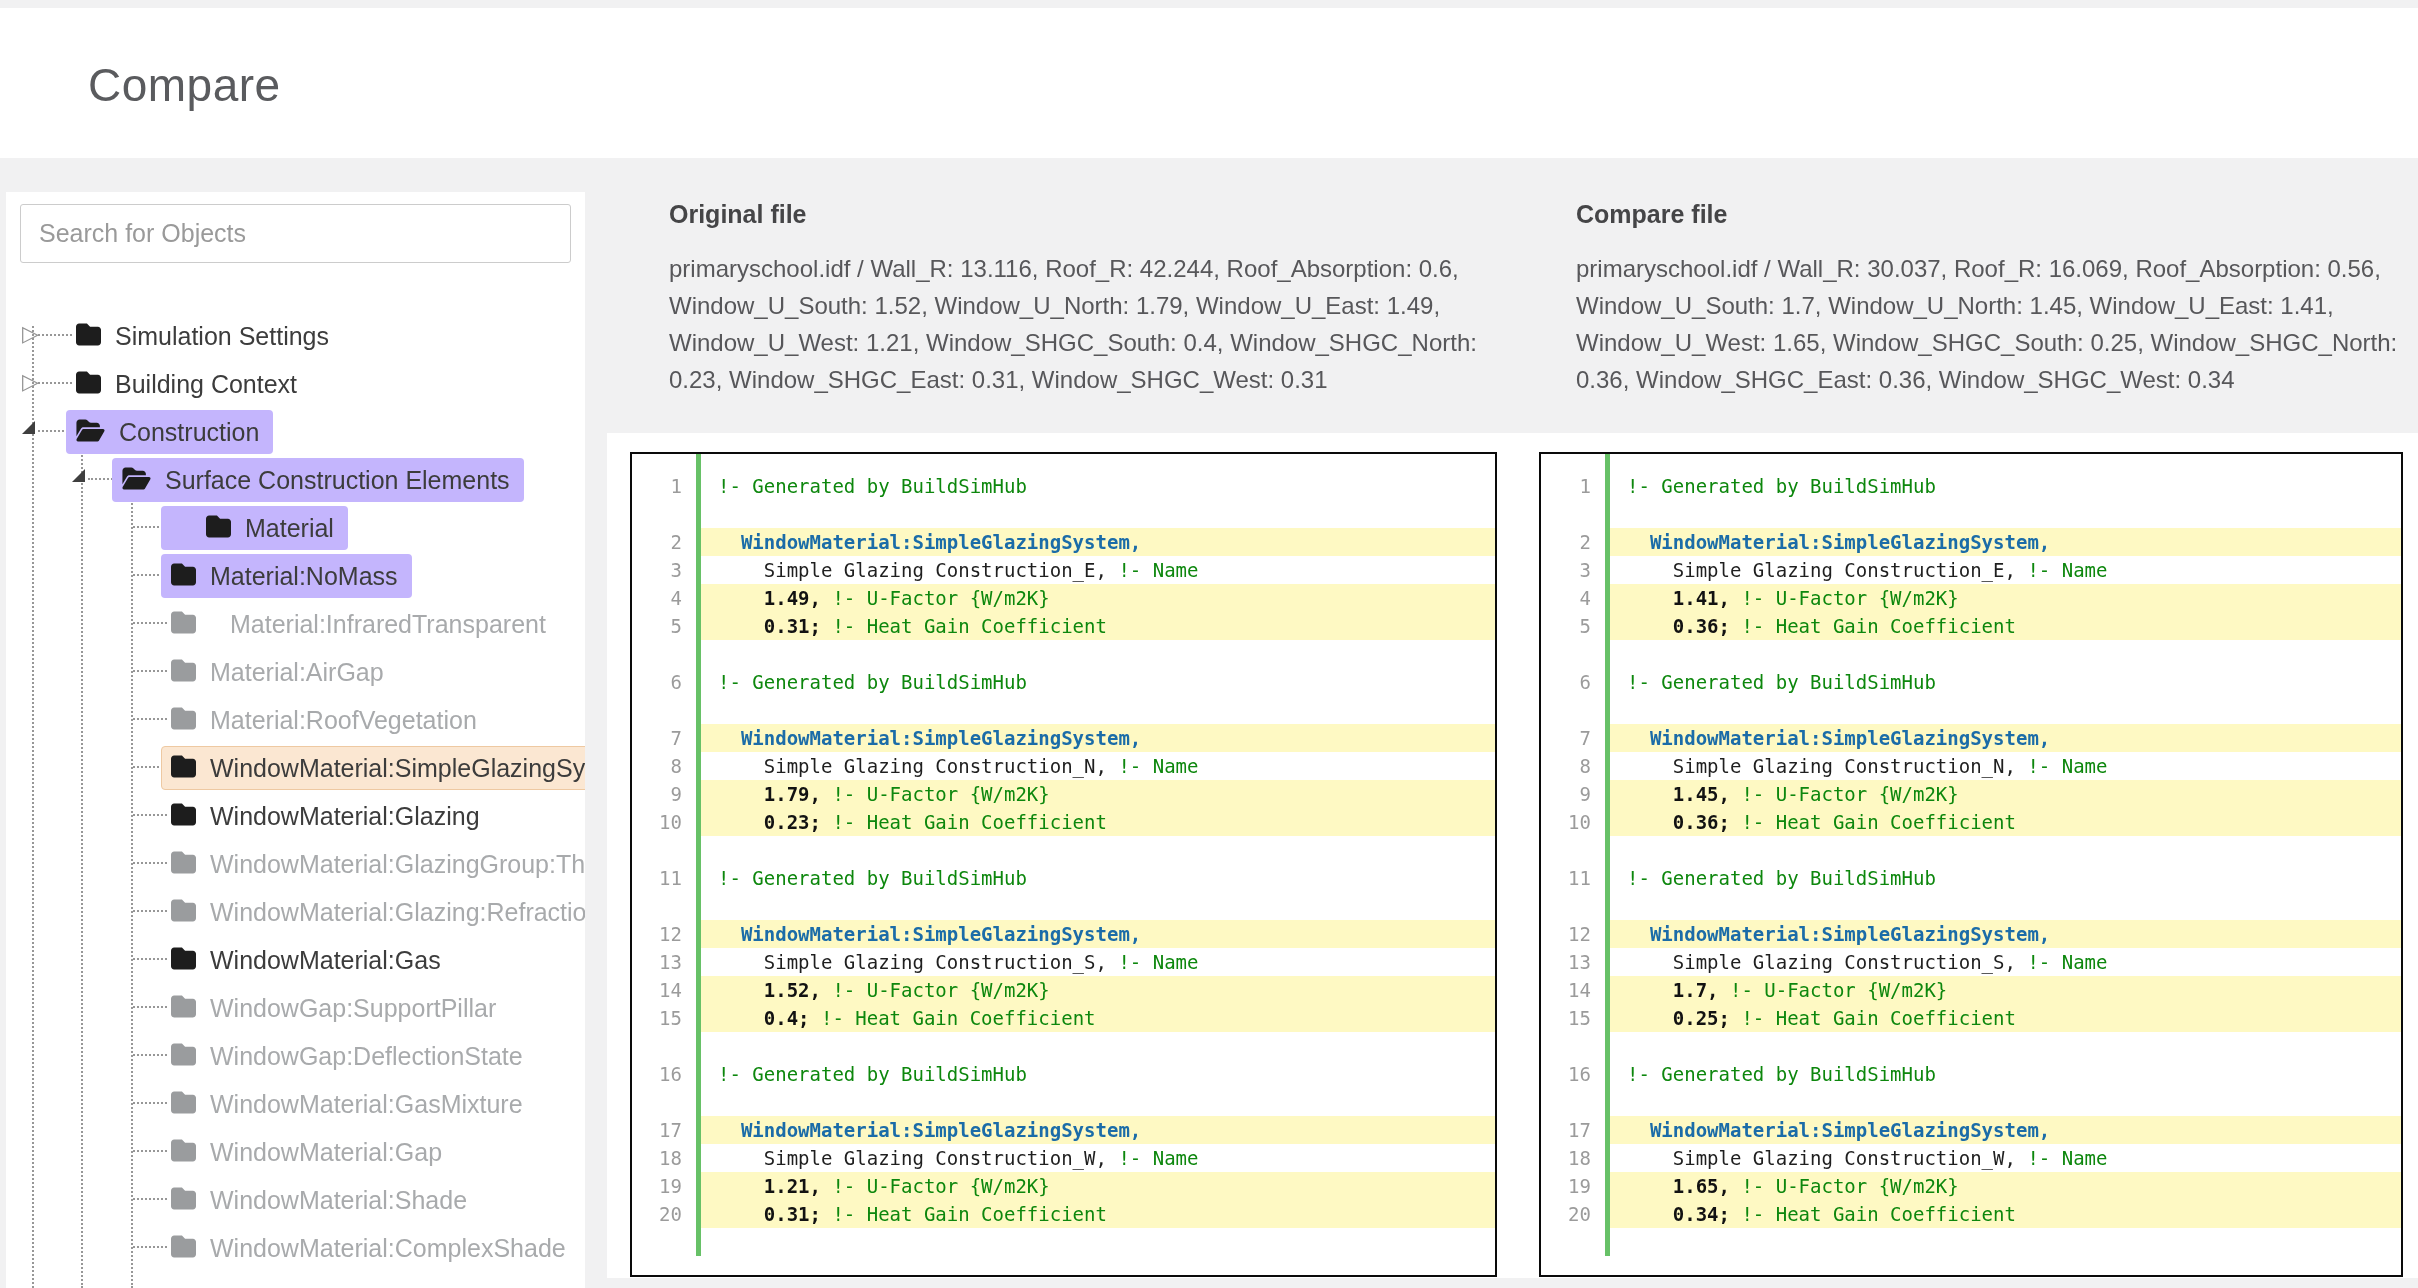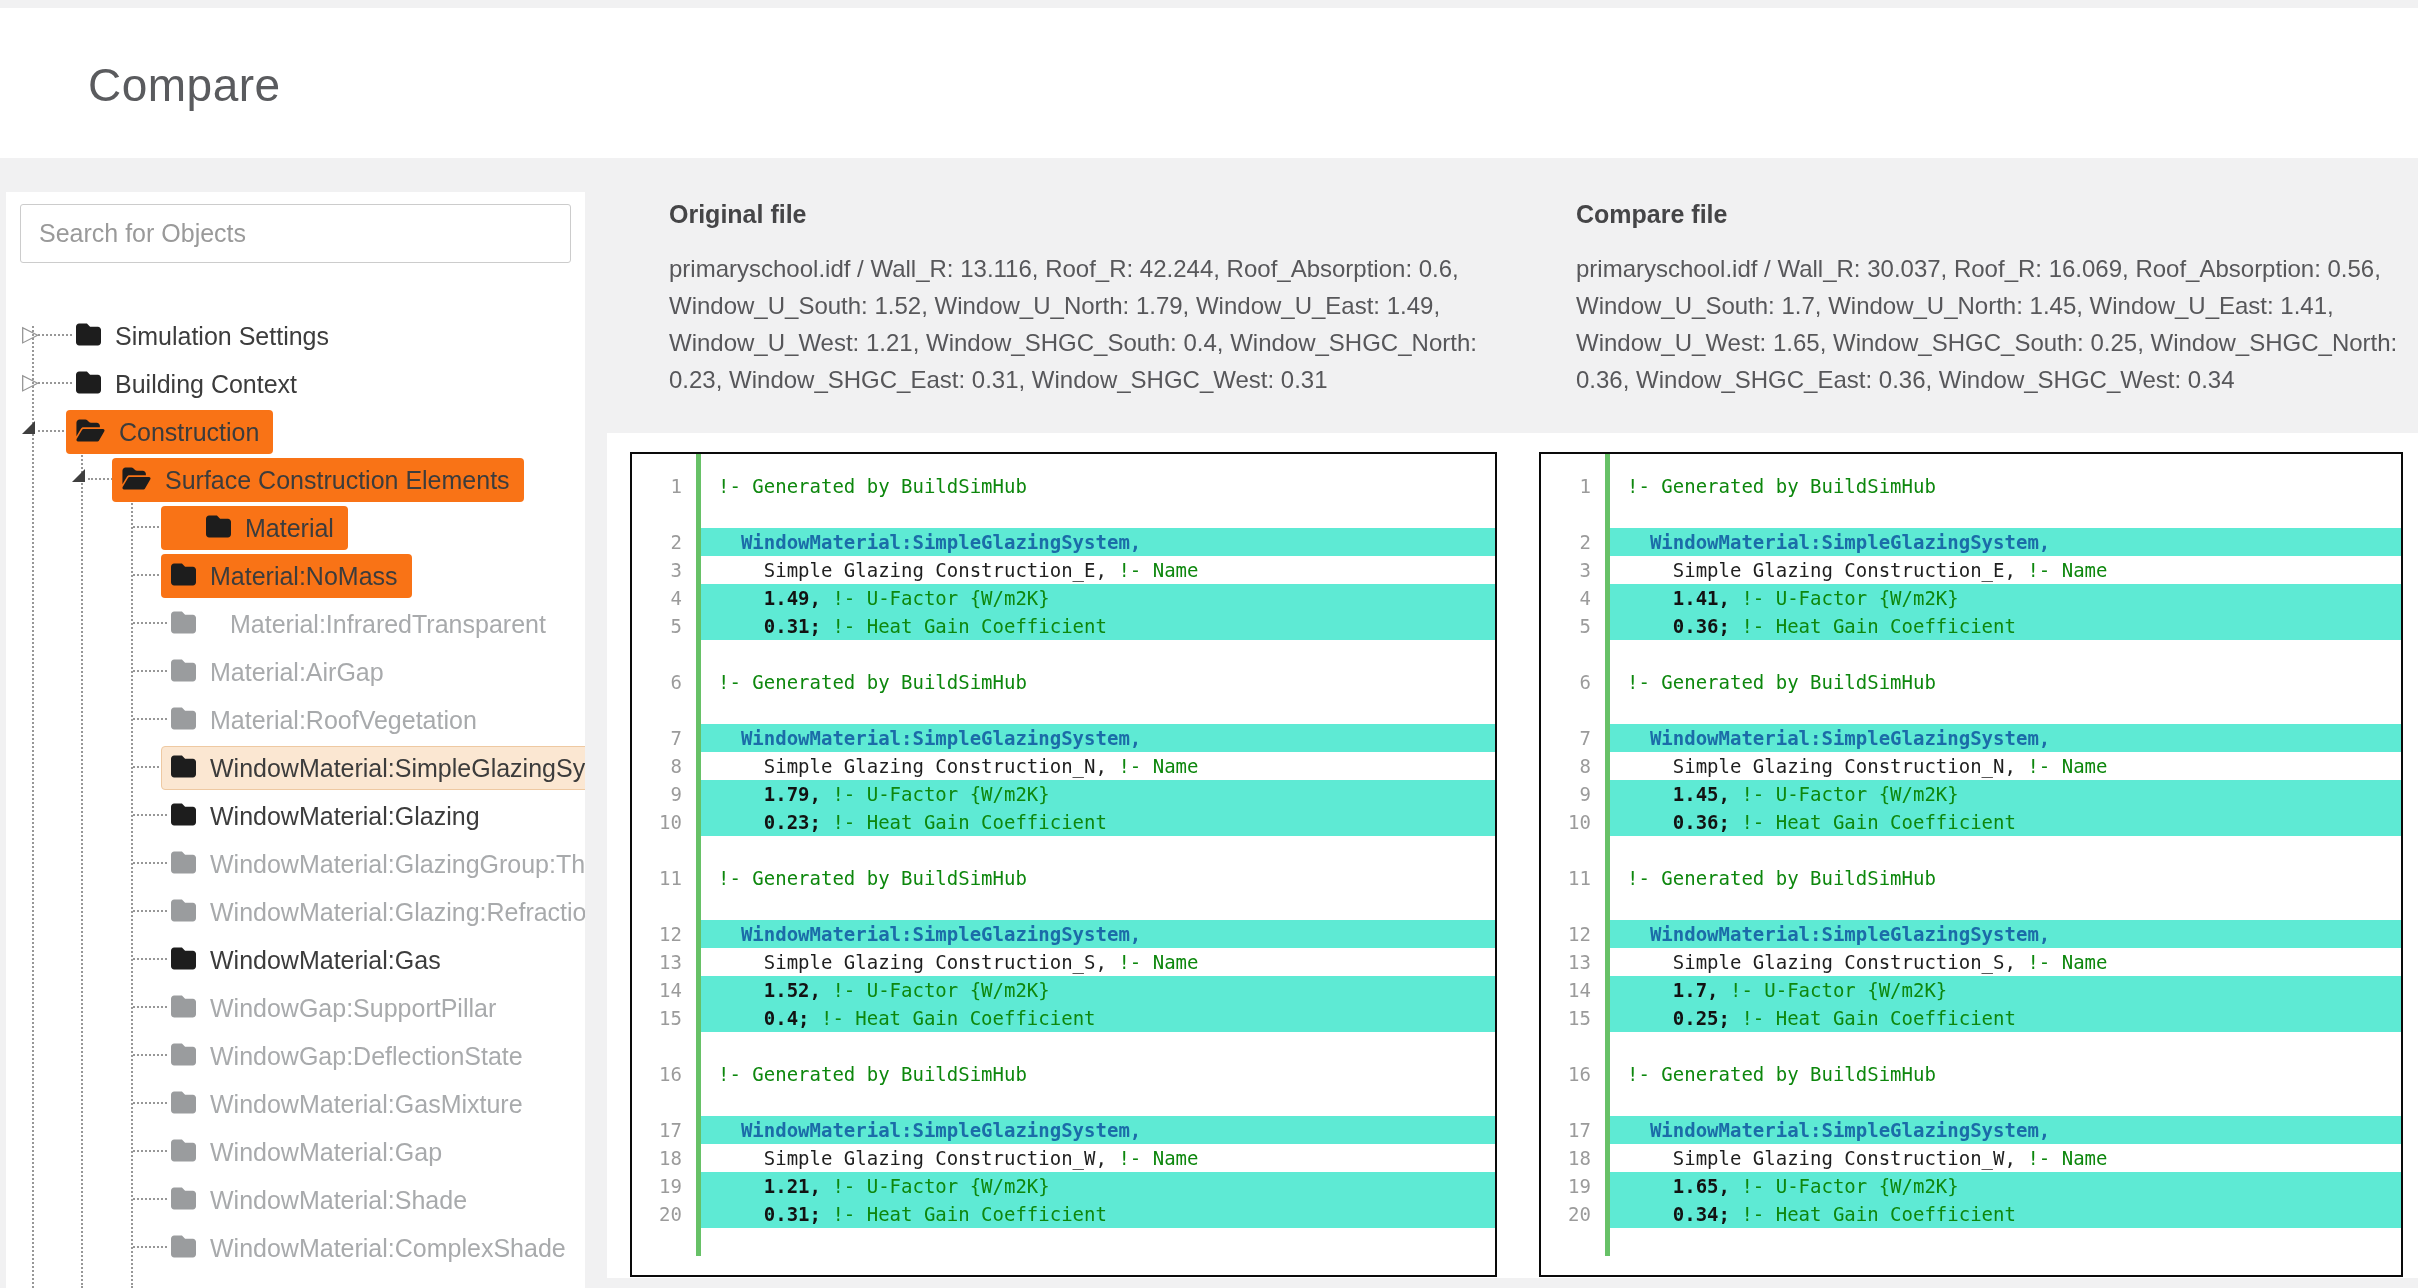--- a/index.html
+++ b/index.html
@@ -39,21 +39,21 @@
   }
   .exp-open{
     position:absolute;top:13px;width:0;height:0;
     border-bottom:13px solid #3f3f3f;border-left:13px solid transparent;
   }
   .node-box{
     position:relative;display:inline-flex;align-items:center;gap:13px;
     height:36px;margin-top:2px;padding:3px 13px 3px 8px;
     border:1px solid transparent;border-radius:4px;white-space:nowrap;
   }
-  .node-box.hl{background:#f97316;}
+  .node-box.hl{background:#c4b5fd;}
   .node-box.sel{background:#fbe7d2;border-color:#eec9a2;}
   .tree-label{font-size:25px;color:#3c3c3c;}
   .tree-row.disabled .tree-label{color:#a8aaac;}
   .folder-svg{flex:0 0 auto;}
   .f-black path{fill:#1d1d1d;}
   .f-gray path{fill:#9a9c9e;}
   
   .col-head{position:absolute;top:200px;font-size:25px;font-weight:bold;color:#454547;}
   .col-desc{position:absolute;top:250px;font-size:24px;line-height:37px;color:#57575a;}
   .orig-head{left:669px;}
@@ -69,21 +69,21 @@
   .panel-orig{left:630px;width:867px;}
   .panel-comp{left:1539px;width:864px;}
   .gutter-bar{position:absolute;left:64px;top:0;width:5px;height:802px;background:#67c167;}
   .code-rows{position:absolute;left:0;top:0;right:0;padding-top:18px;}
   .crow{display:flex;height:28px;font-family:"DejaVu Sans Mono",monospace;font-size:19px;line-height:28px;}
   .lnum{
     flex:0 0 64px;box-sizing:border-box;padding-right:14px;text-align:right;
     color:#9b9b9b;
   }
   .ltext{flex:1 1 auto;margin-left:5px;padding-left:17px;white-space:pre;overflow:hidden;}
-  .crow.hl .ltext{background:#5eead4;}
+  .crow.hl .ltext{background:#fef9c3;}
   .seg-p{color:#1f1f1f;}
   .seg-c{color:#0d870d;}
   .seg-k{color:#1b6ca8;font-weight:bold;}
   .seg-v{color:#121212;font-weight:bold;}
 </style>
 </head>
 <body>
 
 <div class="header">
   <div class="page-title">Compare</div>

